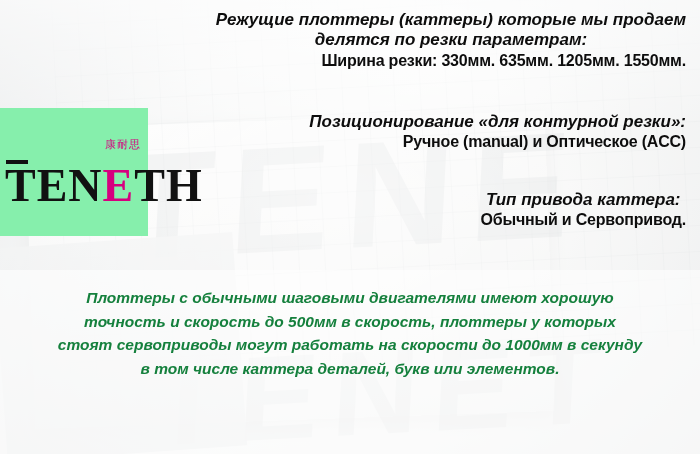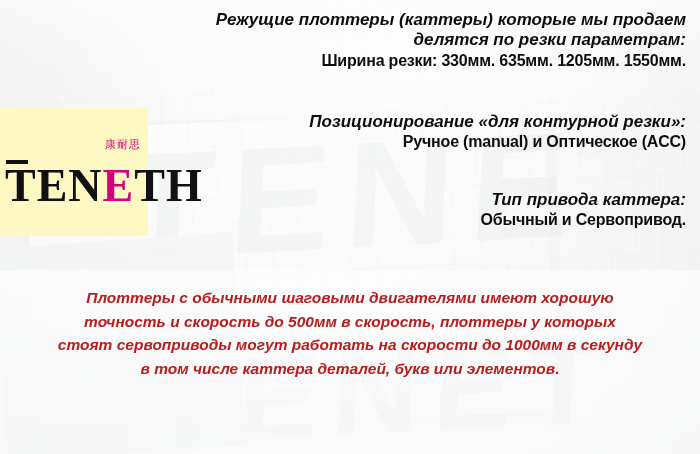--- a/index.html
+++ b/index.html
@@ -113,21 +113,21 @@
     height: 184px;
     background: rgba(255,255,255,0.55);
   }
   
   .logo-box {
     position: absolute;
     left: 0;
     top: 108px;
     width: 148px;
     height: 128px;
-    background: #fef9c3;
+    background: #86efac;
     display: flex;
     align-items: center;
     justify-content: center;
   }
   .logo-inner {
     position: relative;
     width: 142px;
     height: 86px;
   }
   .logo-text {
@@ -173,33 +173,34 @@
     white-space: nowrap;
   }
   .line.big {
     font-style: normal;
     font-weight: bold;
     font-size: 16px;
     letter-spacing: -0.2px;
   }
   .line.med {
     font-size: 17px;
+    text-align: center;
   }
   #block1 { top: 10px; }
   #block1 .line.med { font-size: 17px; }
   #block2 { top: 112px; margin-left: 32px; }
   #block3 { top: 190px; }
 
   .bottom-block {
     position: absolute;
     left: 0;
     right: 0;
     top: 286px;
     text-align: center;
-    color: #b91c1c;
+    color: #15803d;
   }
   .bottom-block .bline {
     font-style: italic;
     font-weight: bold;
     font-size: 15.5px;
     line-height: 1.52;
     white-space: nowrap;
   }
 </style>
 </head>

